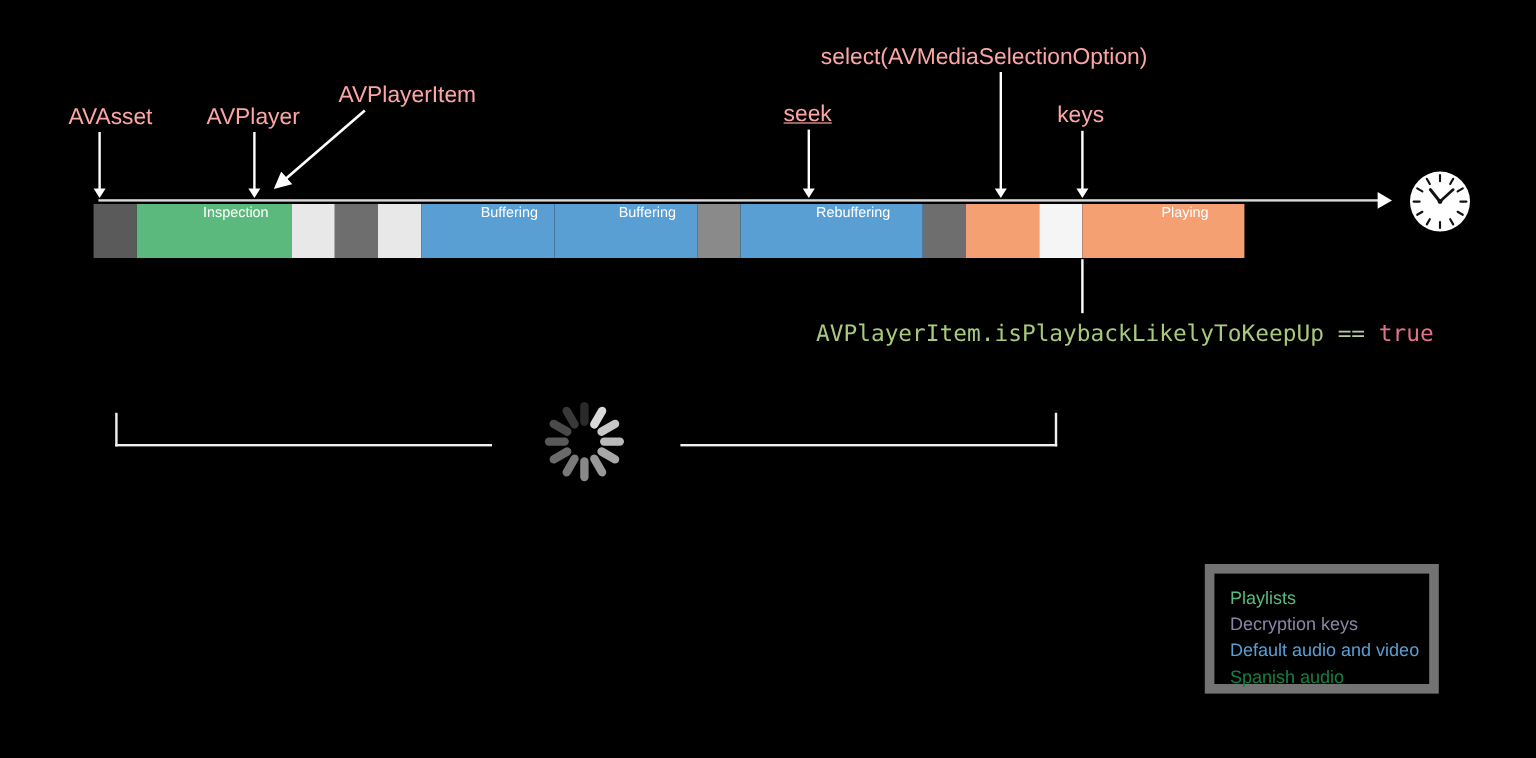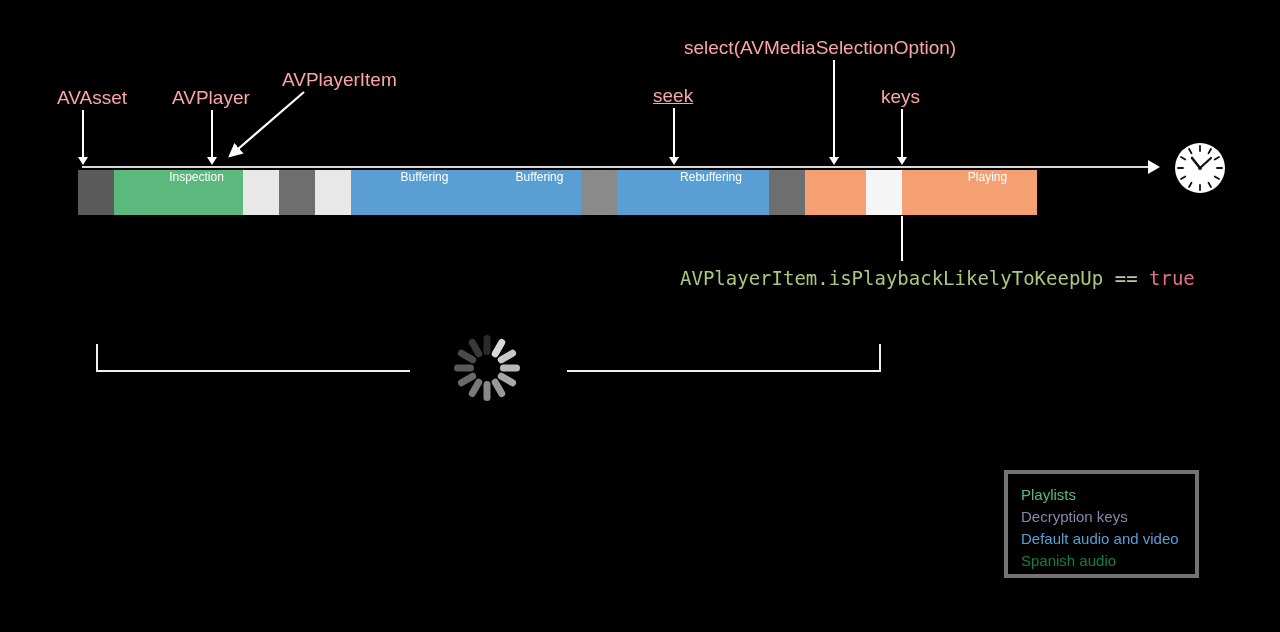--- a/index.html
+++ b/index.html
@@ -165,21 +165,21 @@
   }
 
   
   .legend {
     position: absolute;
     left: 1004px;
     top: 470px;
     width: 195px;
     height: 108px;
     box-sizing: border-box;
-    border: 4px solid #737373;
+    border: 8px solid #737373;
     background: #000000;
     padding: 10px 0 0 13px;
   }
   .legend-item {
     font-size: 15px;
     line-height: 22px;
     white-space: nowrap;
   }
 </style>
 </head>

